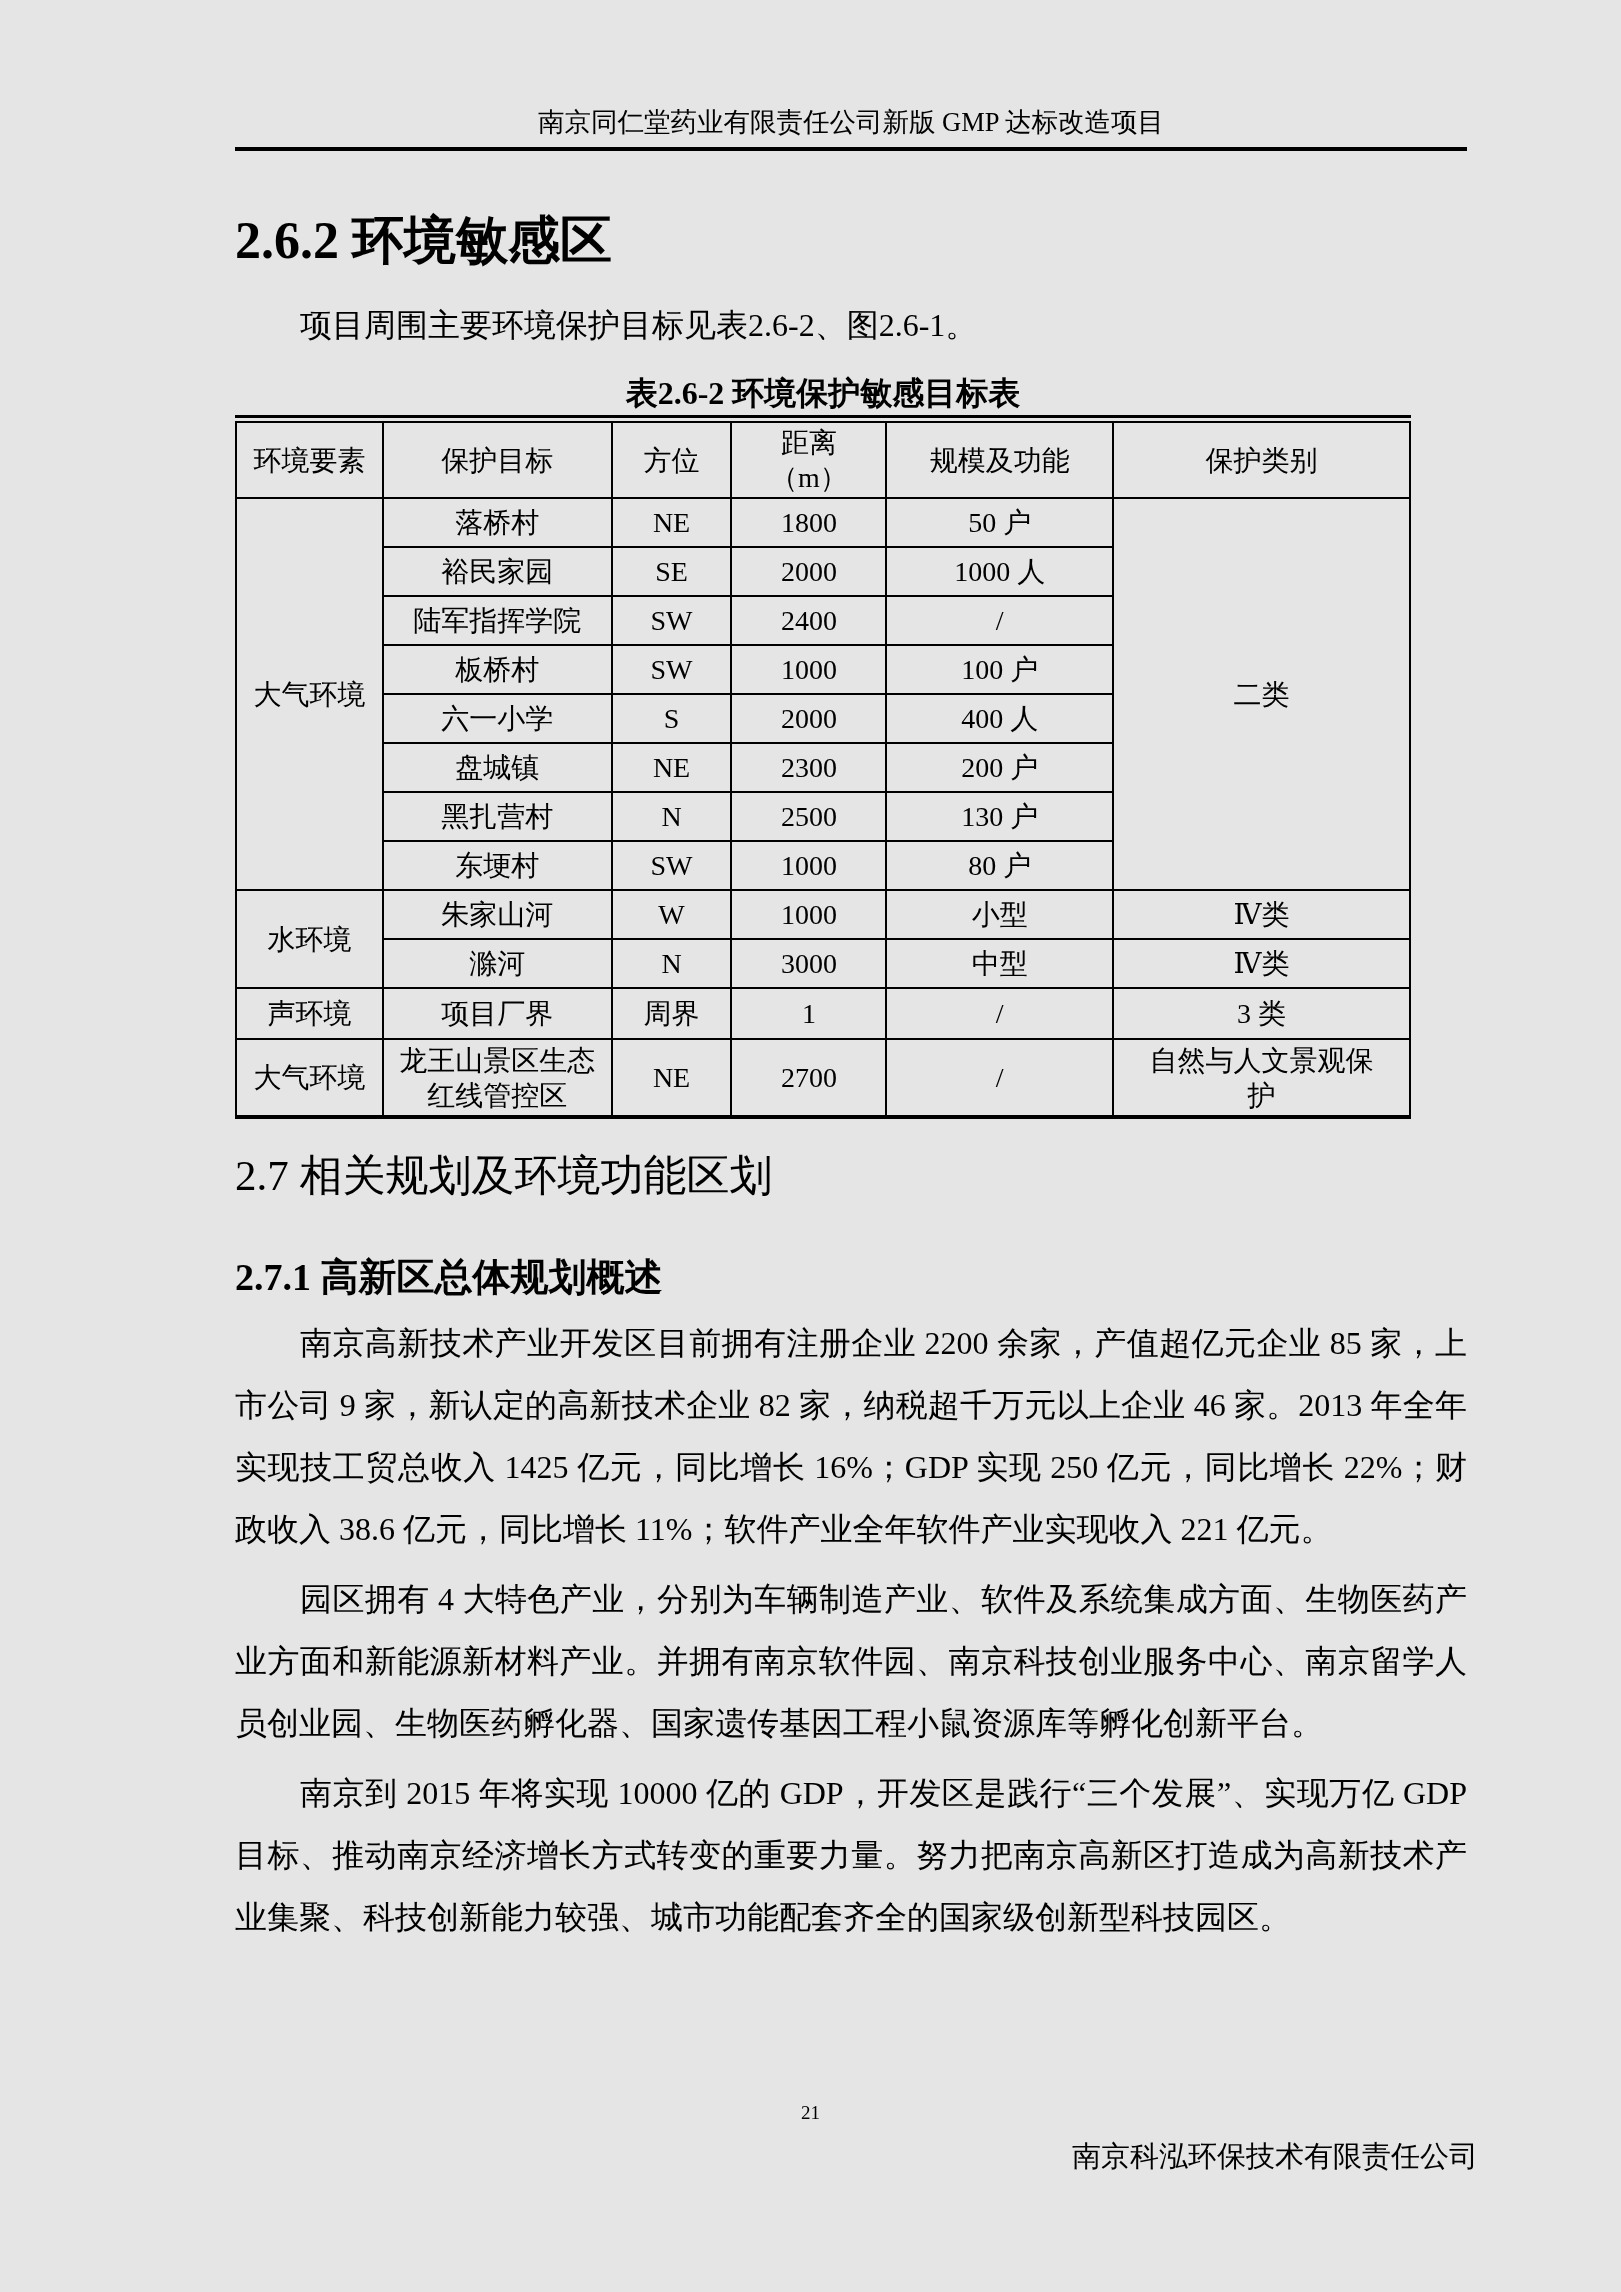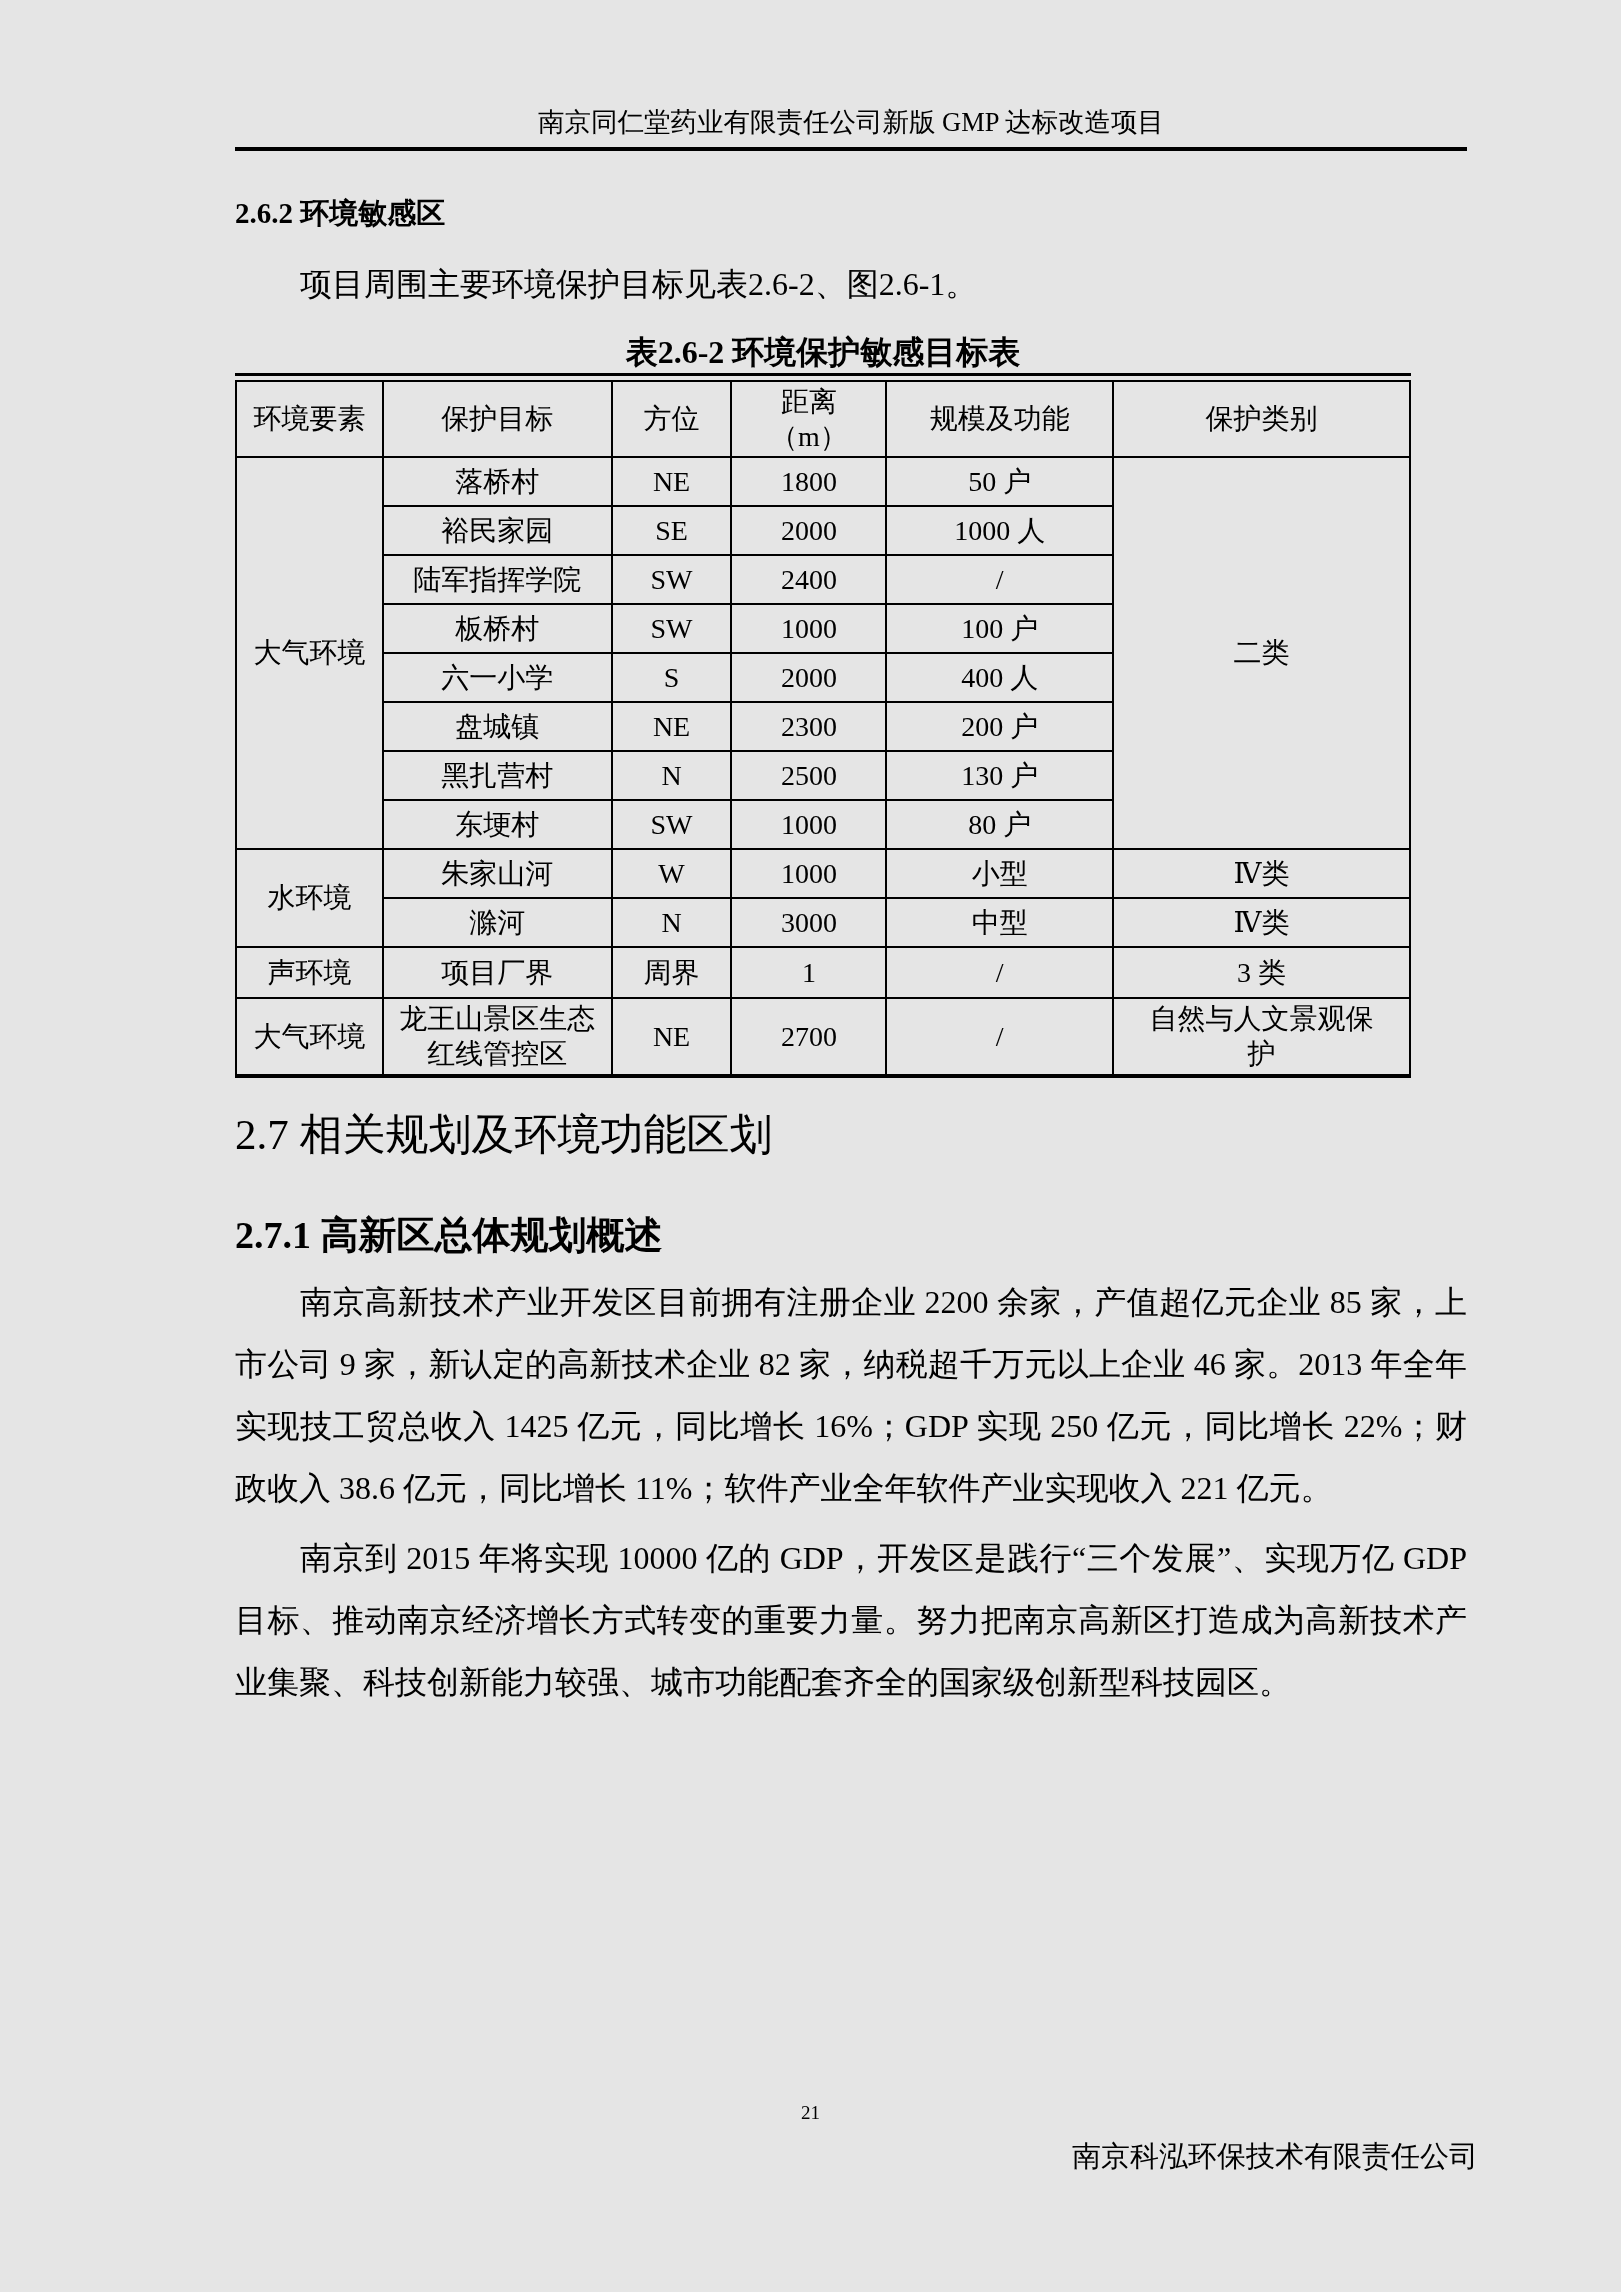--- a/index.html
+++ b/index.html
@@ -20,22 +20,22 @@
   
   .doc-header {
     text-align: center;
     font-size: 26.5px;
     line-height: 33px;
     padding-bottom: 7.8px;
     border-bottom: 4.9px solid #000;
   }
   
   .h-262 {
-    margin-top: 45px;
-    font-size: 29px;
+    margin-top: 59px;
+    font-size: 52px;
     line-height: 1.2;
     font-weight: bold;
   }
   .intro-para {
     margin-top: 33px;
     font-size: 32px;
     line-height: 1.3;
     text-indent: 65px;
   }
   .table-caption {
@@ -238,20 +238,21 @@
       </tbody>
     </table>
   </div>
 
   <h1 class="h-27">2.7 相关规划及环境功能区划</h1>
 
   <h2 class="h-271">2.7.1 高新区总体规划概述</h2>
 
   <div class="body-text">
     <p>南京高新技术产业开发区目前拥有注册企业 2200 余家，产值超亿元企业 85 家，上市公司 9 家，新认定的高新技术企业 82 家，纳税超千万元以上企业 46 家。2013 年全年实现技工贸总收入 1425 亿元，同比增长 16%；GDP 实现 250 亿元，同比增长 22%；财政收入 38.6 亿元，同比增长 11%；软件产业全年软件产业实现收入 221 亿元。</p>
+    <p>园区拥有 4 大特色产业，分别为车辆制造产业、软件及系统集成方面、生物医药产业方面和新能源新材料产业。并拥有南京软件园、南京科技创业服务中心、南京留学人员创业园、生物医药孵化器、国家遗传基因工程小鼠资源库等孵化创新平台。</p>
     <p>南京到 2015 年将实现 10000 亿的 GDP，开发区是践行“三个发展”、实现万亿 GDP 目标、推动南京经济增长方式转变的重要力量。努力把南京高新区打造成为高新技术产业集聚、科技创新能力较强、城市功能配套齐全的国家级创新型科技园区。</p>
   </div>
 
   <div class="page-number">21</div>
   <div class="footer-company">南京科泓环保技术有限责任公司</div>
 
 </div>
 
 
 </body></html>

